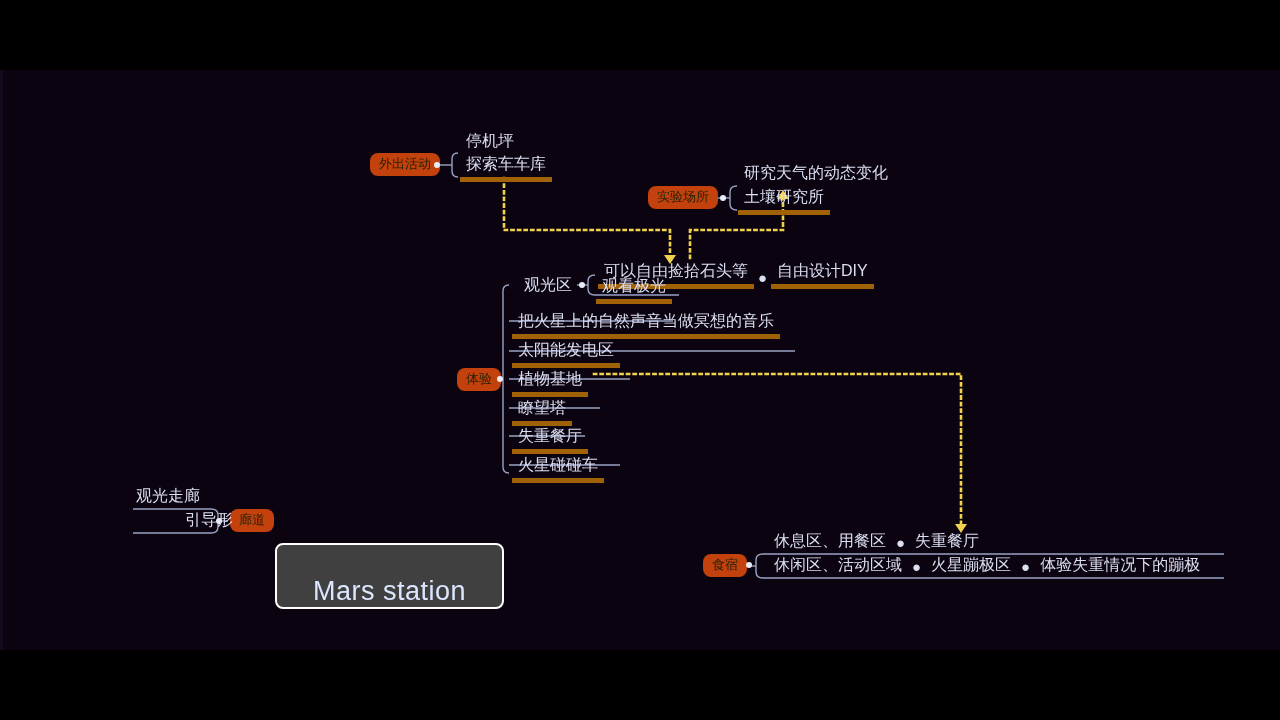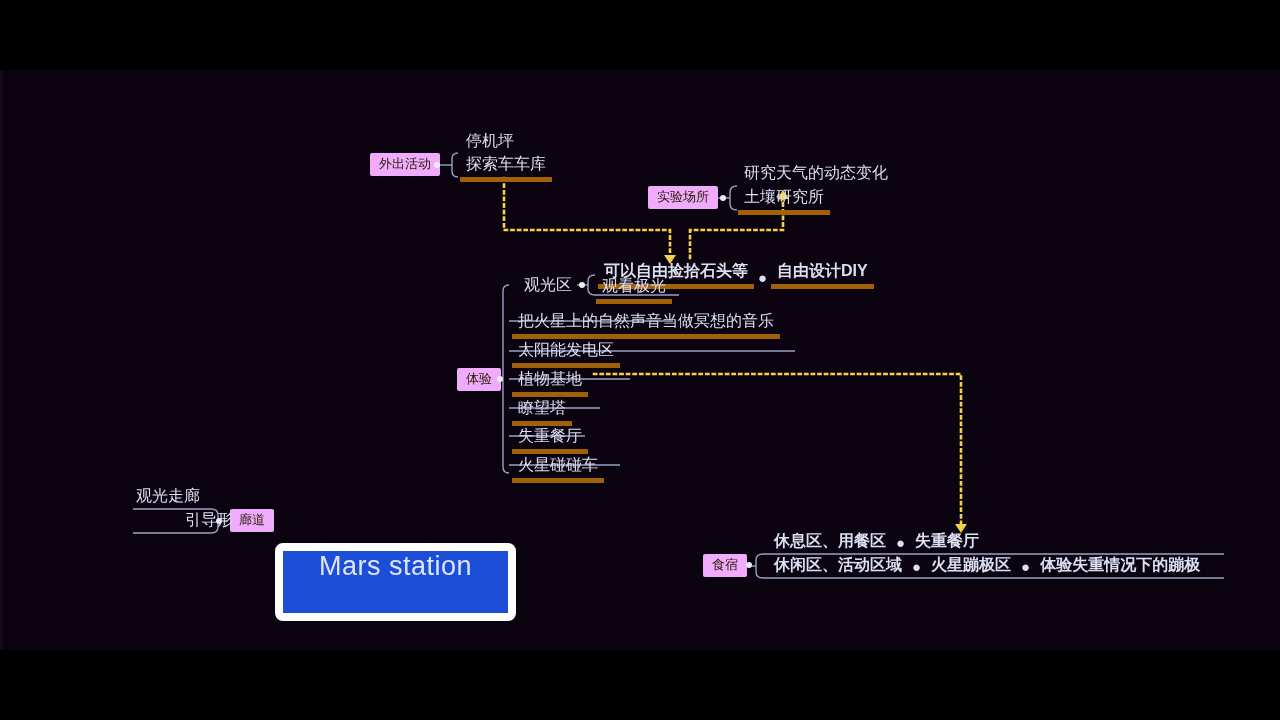--- a/index.html
+++ b/index.html
@@ -13,39 +13,39 @@
   .bar{position:absolute;left:0;width:1280px;height:70px;background:#000;}
   .bar.top{top:0;} .bar.bot{top:650px;height:70px;}
 
   svg.lines{position:absolute;left:0;top:0;width:1280px;height:580px;
             overflow:visible;pointer-events:none;}
 
   .node{position:absolute;white-space:nowrap;}
 
   
   .central{left:275px;top:473px;width:225px;height:62px;
-           background:#1d4ed8;border:8px solid #ffffff;border-radius:8px;
-           display:flex;align-items:flex-start;justify-content:center;
+           background:#404040;border:2px solid #ffffff;border-radius:8px;
+           display:flex;align-items:flex-end;justify-content:center;
            color:#dce6ff;font-size:27px;letter-spacing:.5px;}
 
   
-  .pill{background:#f0abfc;color:#2b2208;border-radius:2px;
+  .pill{background:#c2410c;color:#2b2208;border-radius:8px;
         font-size:13px;padding:4px 9px;line-height:1.15;
         display:flex;align-items:center;justify-content:center;}
 
   
   .topic{color:#dcdff2;font-size:16px;line-height:1.25;
          padding:1px 6px 3px 6px;}
   .topic.u{border-bottom:5px solid #a16207;}
 
   
   .dot{position:absolute;width:6px;height:6px;border-radius:50%;
        background:#e9ecf7;}
 
-  .row{position:absolute;display:flex;align-items:flex-end;white-space:nowrap;font-weight:bold;}
+  .row{position:absolute;display:flex;align-items:flex-end;white-space:nowrap;}
   .sep{color:#dcdff2;font-size:15px;padding:0 4px 3px 4px;}
 </style>
 </head>
 <body>
 
 <div id="stage">
   <div class="bar top"></div>
   <div class="bar bot"></div>
 
   <div id="canvas">

